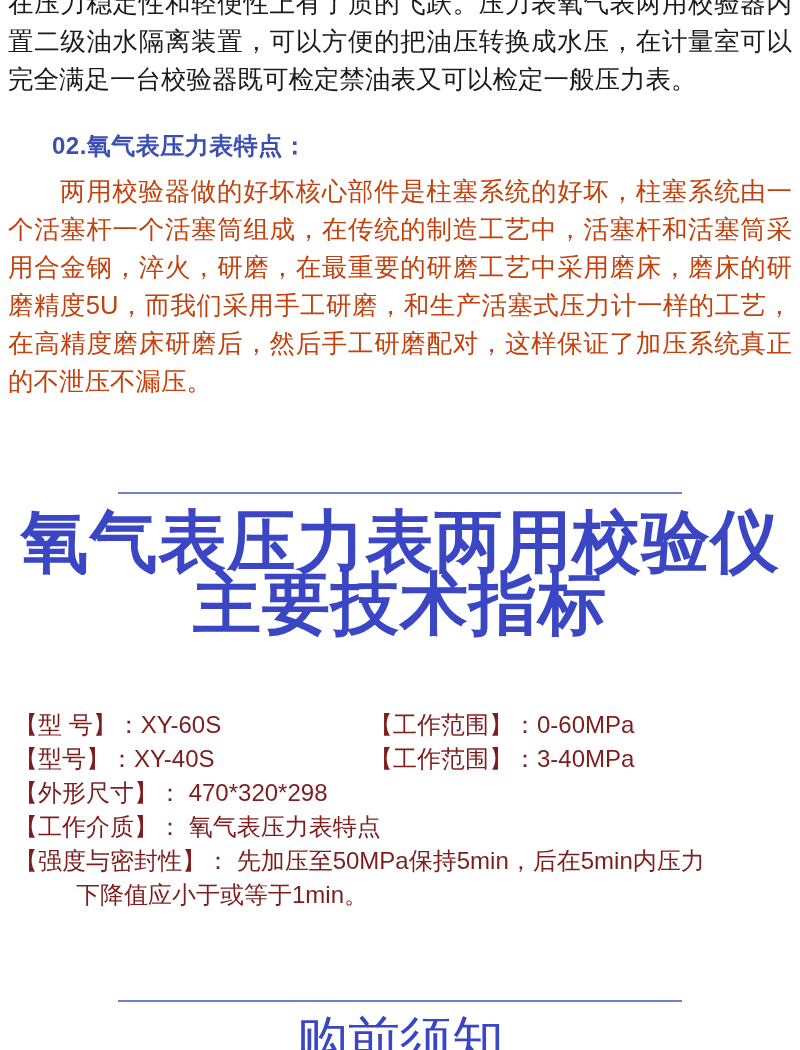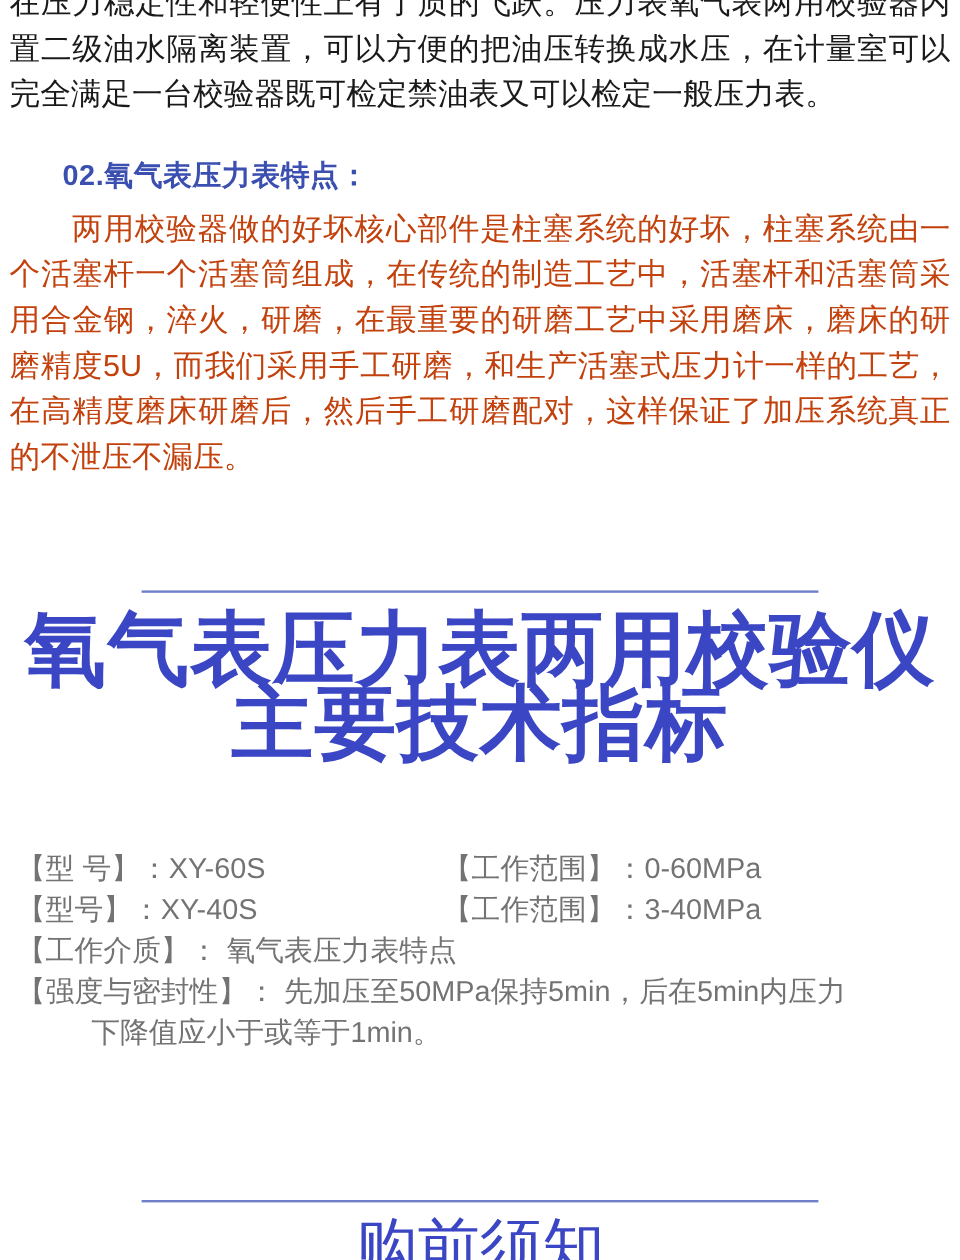--- a/index.html
+++ b/index.html
@@ -93,21 +93,21 @@
   .big-title .line2 { display: block; }
 
   
   .specs {
     position: absolute;
     top: 708px;
     left: 14px;
     width: 772px;
     font-size: 24px;
     line-height: 34px;
-    color: #737373;
+    color: #7f1d1d;
   }
   .spec-row {
     display: flex;
     align-items: baseline;
     white-space: nowrap;
   }
   .spec-col-a {
     width: 355px;
     flex: 0 0 355px;
   }
@@ -167,20 +167,21 @@
 
     <div class="spec-row">
       <div class="spec-col-a">
         <span>【型号】：</span><span>XY-40S</span>
       </div>
       <div class="spec-col-b">
         <span>【工作范围】：</span><span>3-40MPa</span>
       </div>
     </div>
 
+    <div class="spec-wide">【外形尺寸】： 470*320*298</div>
 
     <div class="spec-wide">【工作介质】： 氧气表压力表特点</div>
 
     <div class="spec-wide">【强度与密封性】： 先加压至50MPa保持5min，后在5min内压力</div>
 
     <div class="spec-wide spec-cont">下降值应小于或等于1min。</div>
 
   </div>
 
   <div class="rule rule-bottom"></div>

